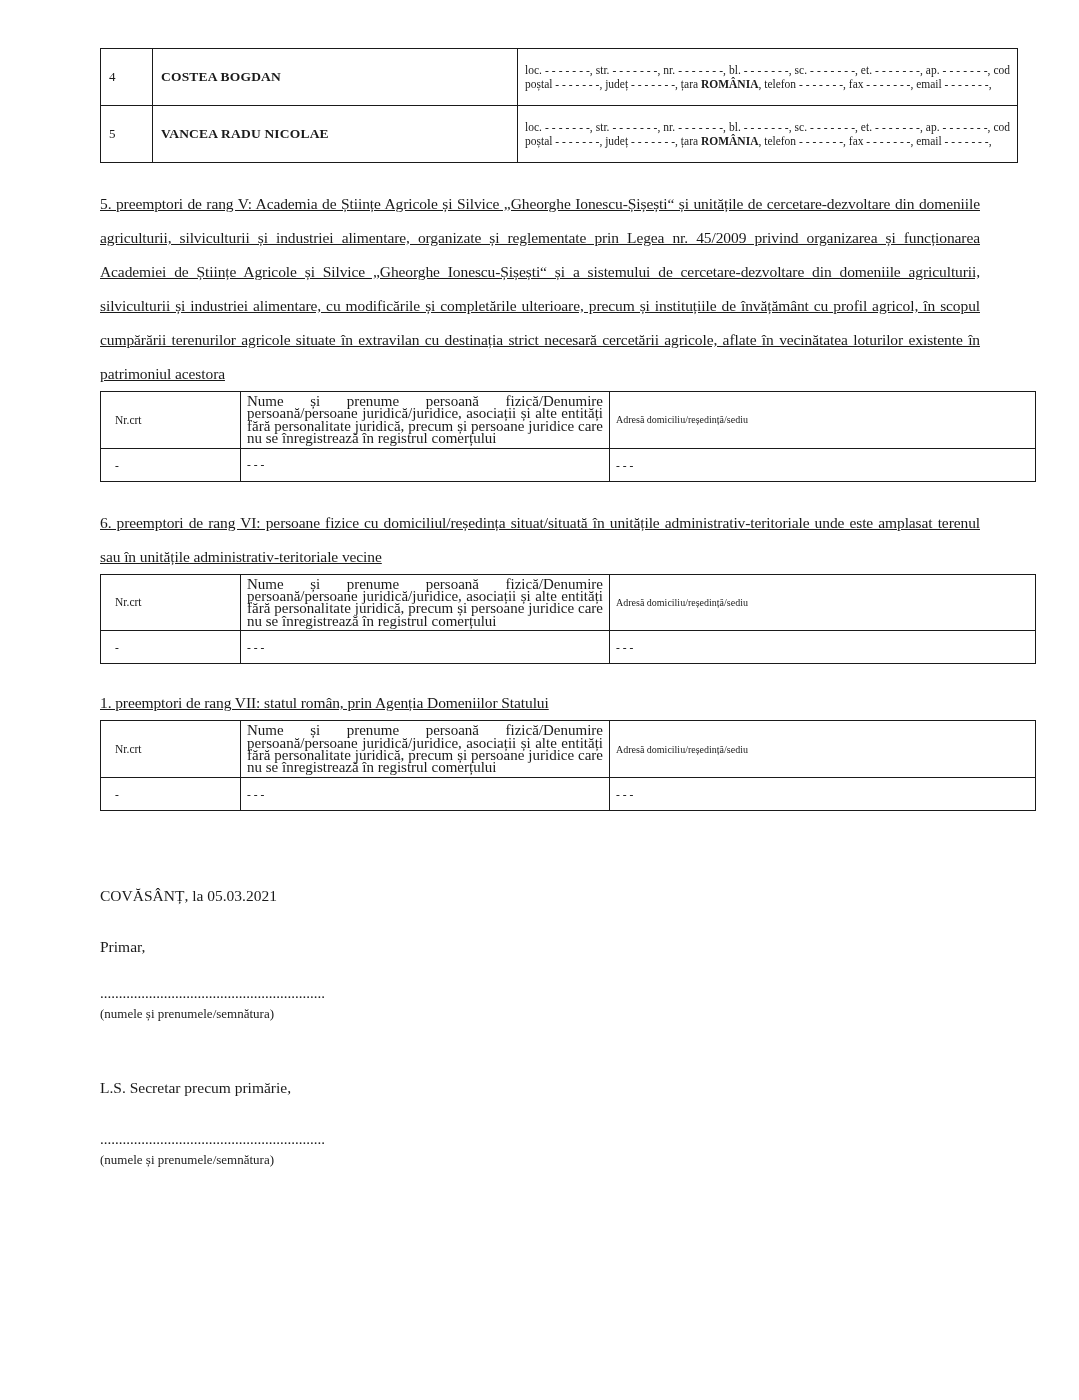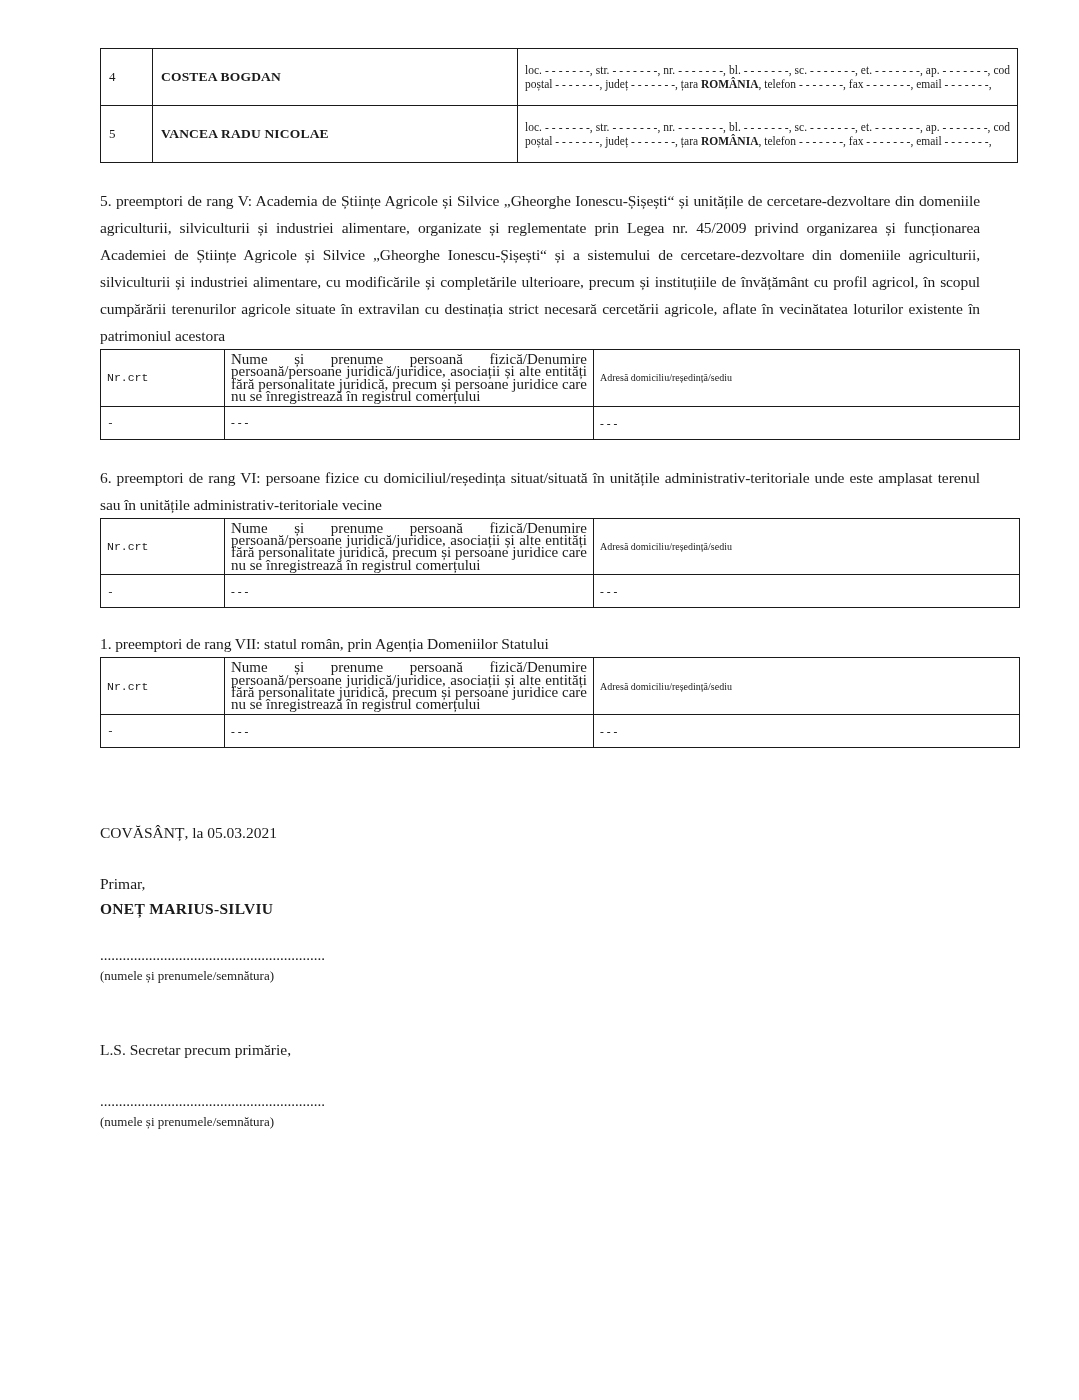--- a/index.html
+++ b/index.html
@@ -17,29 +17,29 @@
 
   
   .top-table tr { height: 57px; }
   .top-table .c-nr   { width: 43px;  font-size: 13px; padding: 0 0 0 8px; vertical-align: middle; }
   .top-table .c-name { width: 352px; font-size: 13.5px; font-weight: bold; letter-spacing: 0.2px; padding: 0 4px 0 8px; vertical-align: middle; }
   .top-table .c-addr { width: 485px; font-size: 11.5px; line-height: 14.4px; text-align: justify; padding: 8px 7px; vertical-align: middle; }
 
   
   .para {
     margin: 24px 0 0 0;
-    font-size: 15.5px; line-height: 27px;
-    text-align: justify; letter-spacing: -0.1px;
+    font-size: 15.5px; line-height: 34px;
+    text-align: justify; letter-spacing: -0.1px; text-decoration: underline;
   }
   .para.single { text-align: left; margin-top: 22px; }
 
   
   .rank-table { margin-top: 0; }
   .rank-table td { vertical-align: middle; }
-  .rt-nr   { width: 111px; font-size: 11.5px; padding: 2px 6px; font-family: Liberation Mono, monospace; }
+  .rt-nr   { width: 111px; font-size: 11.5px; padding: 2px 14px; }
   .rt-name { width: 356px; font-size: 15px; line-height: 12.4px; text-align: justify; padding: 3px 6px; }
   .rt-addr { width: 413px; font-size: 10px; padding: 2px 6px; }
   .rank-table .data-row td { height: 26px; font-size: 11.5px; }
 
   
   .place-date { margin-top: 72px; font-size: 15.5px; line-height: 25px; font-weight: normal; }
   .sig-block { margin-top: 26px; font-size: 15.5px; line-height: 25px; }
   .sig-block.second { margin-top: 52px; }
   .sig-name { font-weight: bold; letter-spacing: 0.3px; }
   .dots { margin-top: 23px; font-size: 15px; line-height: 22px; white-space: nowrap; }
@@ -112,21 +112,20 @@
           <td class="rt-name">- - -</td>
           <td class="rt-addr">- - -</td>
         </tr>
       </tbody>
     </table>
 
     <div class="place-date">COVĂSÂNȚ, la 05.03.2021</div>
 
     <div class="sig-block">
       <div>Primar,</div>
-      <div class="sig-name">ONEȚ MARIUS-SILVIU</div>
     </div>
     <div class="dots">............................................................</div>
     <div class="sig-caption">(numele și prenumele/semnătura)</div>
 
     <div class="sig-block second">
       <div>L.S. Secretar precum primărie,</div>
     </div>
     <div class="dots second">............................................................</div>
     <div class="sig-caption">(numele și prenumele/semnătura)</div>
 

